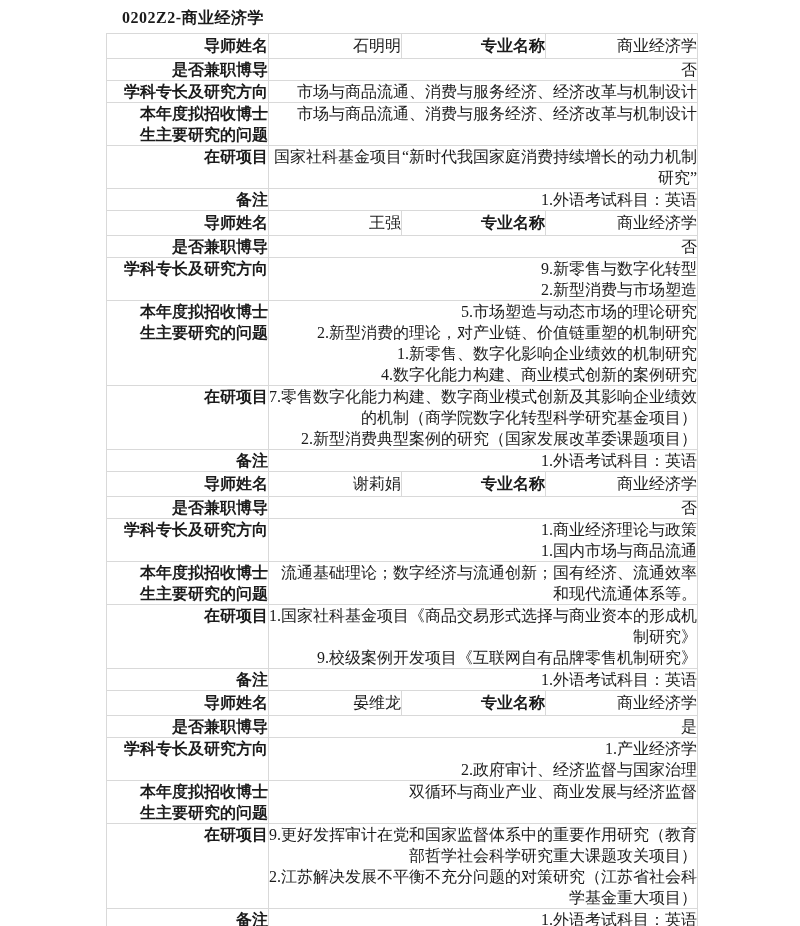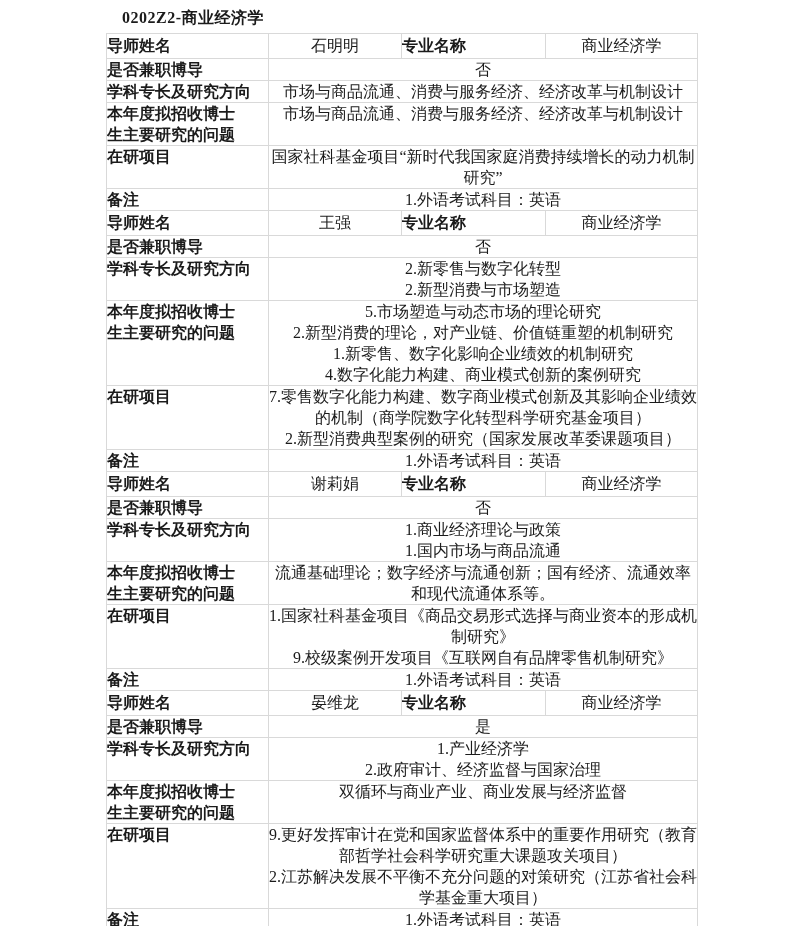--- a/index.html
+++ b/index.html
@@ -36,27 +36,27 @@
     line-height: 21px;
   }
   table.tutor-table td {
     border: 1px solid #d9d9d9;
     vertical-align: top;
     padding: 0;
     overflow: hidden;
   }
   td.lbl {
     font-weight: bold;
-    text-align: left;
+    text-align: right;
     padding: 0 3px;
     font-family: Liberation Serif, serif;
   }
   td.val {
     padding: 0 4px 0 10px;
-    text-align: center;
+    text-align: right;
   }
   tr.row-head td {
     height: 23px;
     padding-top: 1px;
   }
   td .line { min-height: 21px; }
 </style>
 </head>
 <body>
 
@@ -114,21 +114,21 @@
     <td class="lbl">专业名称</td>
     <td class="val">商业经济学</td>
   </tr>
   <tr>
     <td class="lbl">是否兼职博导</td>
     <td class="val" colspan="3">否</td>
   </tr>
   <tr>
     <td class="lbl">学科专长及研究方向</td>
     <td class="val" colspan="3">
-          <div class="line">2.新零售与数字化转型</div>
+          <div class="line">9.新零售与数字化转型</div>
           <div class="line">2.新型消费与市场塑造</div>
         </td>
   </tr>
   <tr>
     <td class="lbl">
           <div class="line">本年度拟招收博士</div>
           <div class="line">生主要研究的问题</div>
         </td>
     <td class="val" colspan="3">
           <div class="line">5.市场塑造与动态市场的理论研究</div>

